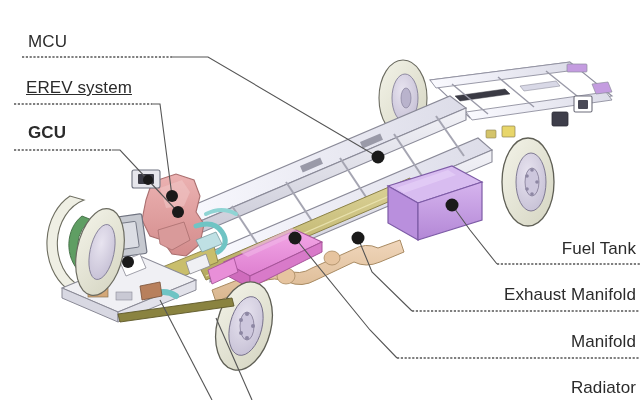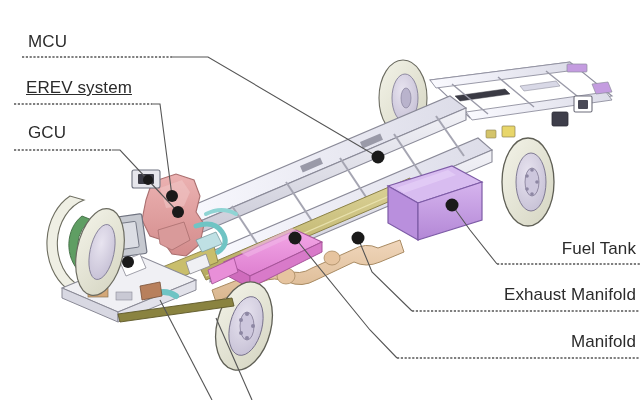--- a/index.html
+++ b/index.html
@@ -245,22 +245,23 @@
       <line x1="497" y1="264" x2="640" y2="264"></line>
       <line x1="412" y1="311" x2="640" y2="311"></line>
       <line x1="397" y1="358" x2="640" y2="358"></line>
     </g>
   </svg>
 
   <div class="callout-label label-left" style="left:28px; top:33px;">MCU</div>
 
   <div class="callout-label label-left" style="left:26px; top:79px;text-decoration:underline;">EREV system</div>
 
-  <div class="callout-label label-left" style="left:28px; top:124px;">GCU</div>
+  <div class="callout-label label-left" style="left:28px; top:124px;font-weight:bold;">GCU</div>
 
   <div class="callout-label label-right" style="right:4px; top:286px;">Exhaust Manifold</div>
 
   <div class="callout-label label-right" style="right:4px; top:240px;">Fuel Tank</div>
 
   <div class="callout-label label-right" style="right:4px; top:333px;">Manifold</div>
 
+  <div class="callout-label label-right" style="right:4px; top:379px;">Radiator</div>
 
 </div>
 
 </body></html>

